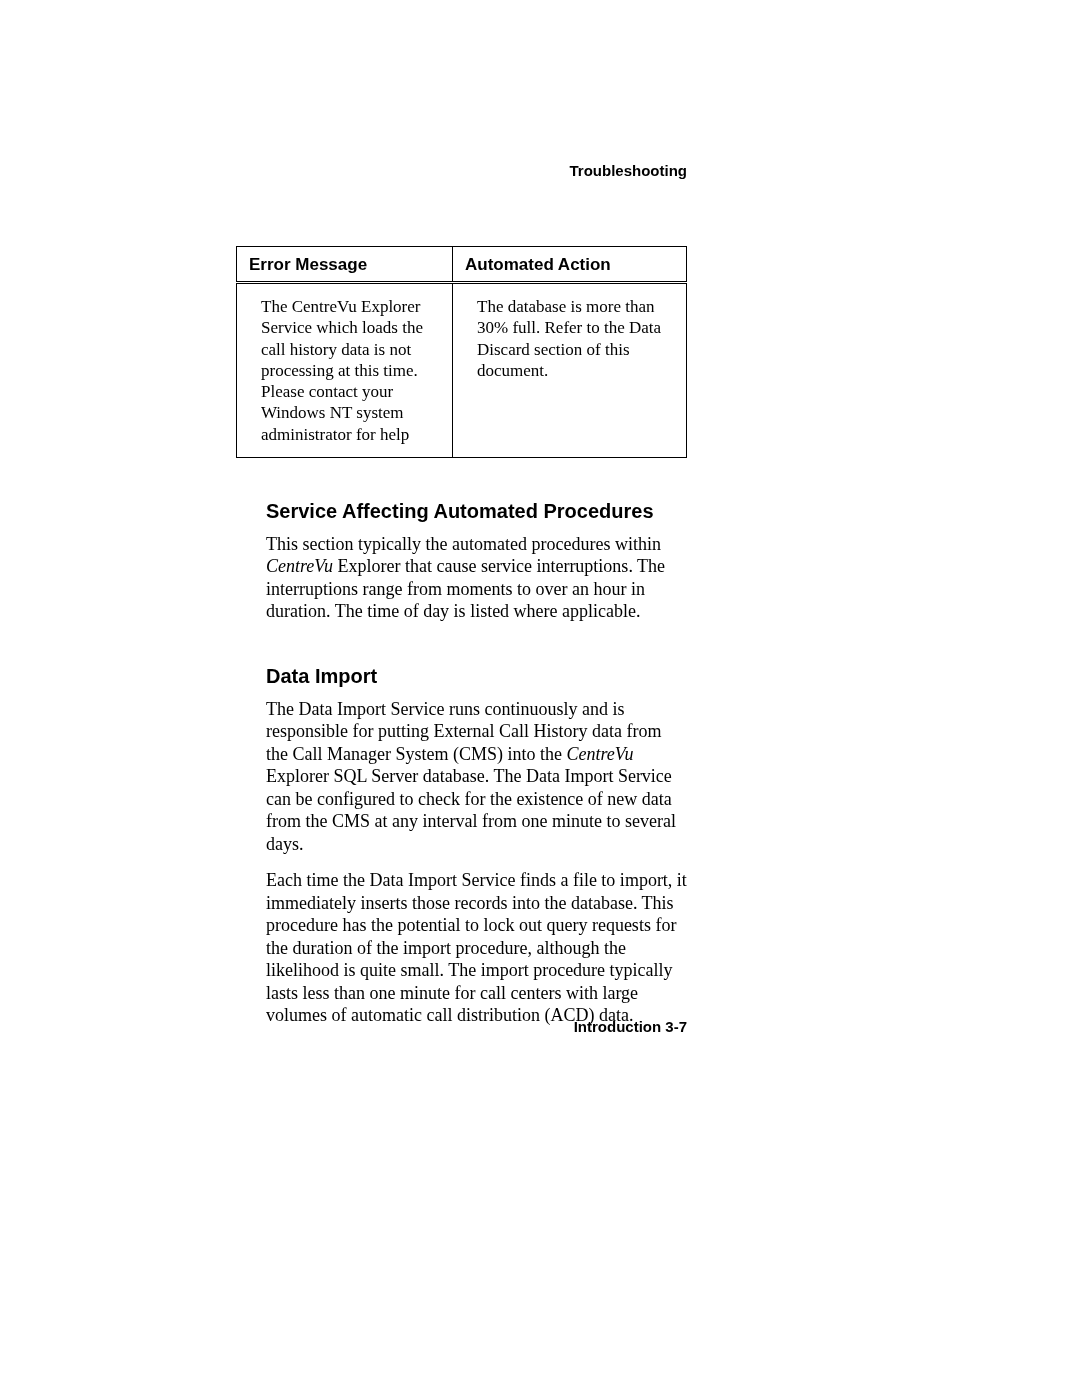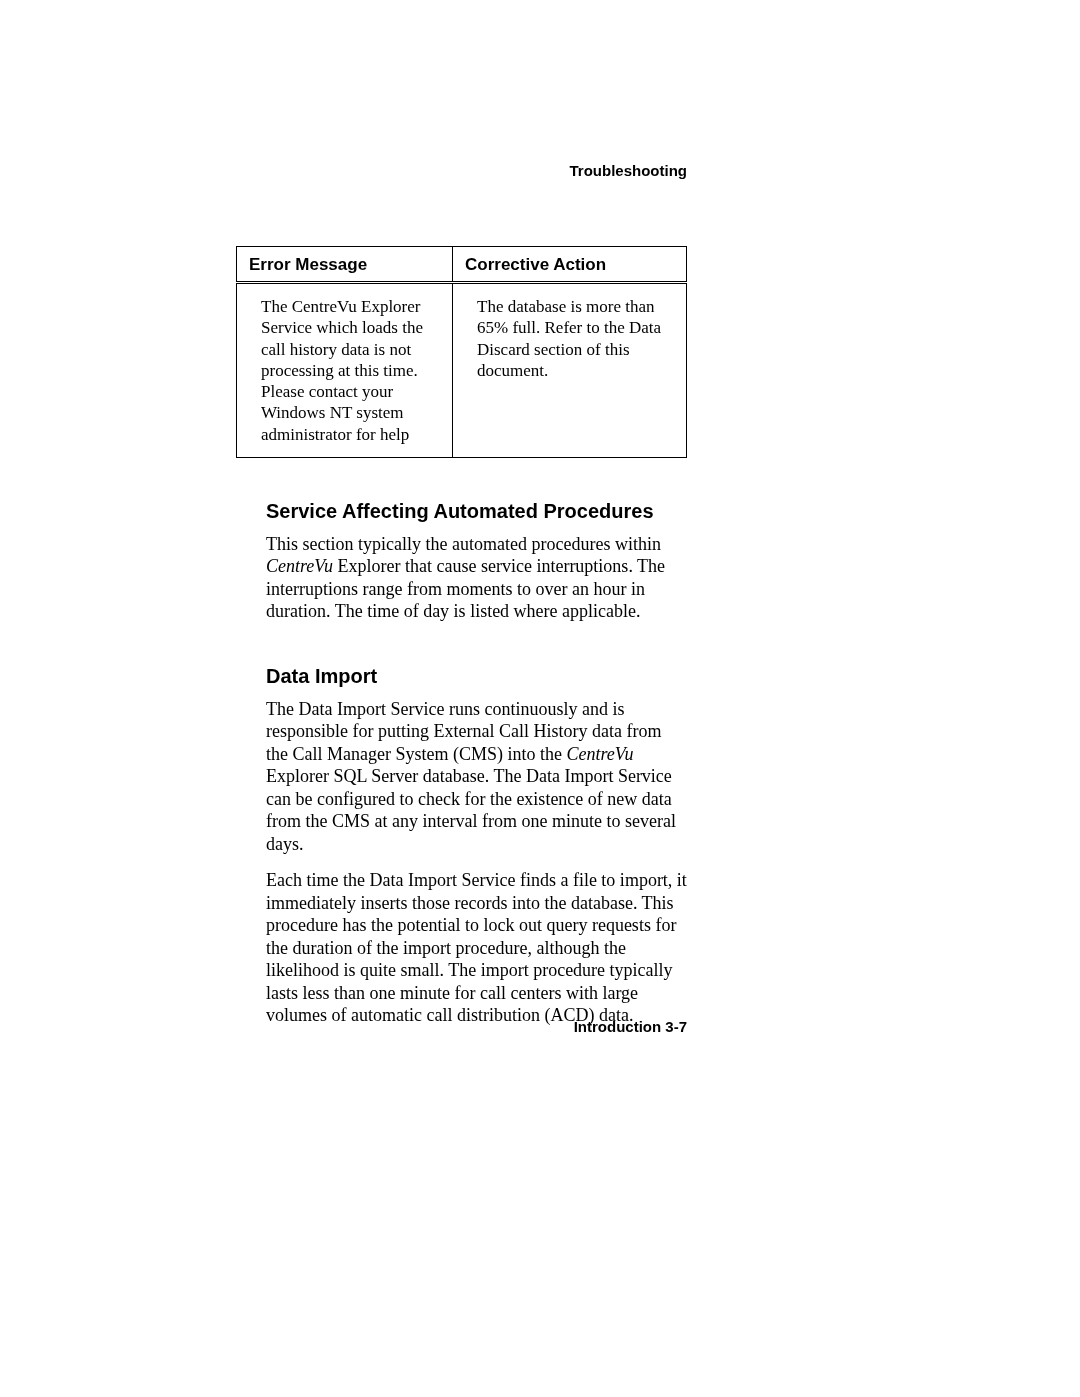--- a/index.html
+++ b/index.html
@@ -93,27 +93,27 @@
   <div class="header-right">Troubleshooting</div>
 
   <div class="content">
 
 
 
     <table class="error-table">
       <thead>
         <tr>
           <th class="col-left">Error Message</th>
-          <th class="col-right">Corrective Action</th>
+          <th class="col-right">Automated Action</th>
         </tr>
       </thead>
       <tbody>
         <tr>
           <td>The CentreVu Explorer Service which loads the call history data is not processing at this time. Please contact your Windows NT system administrator for help</td>
-          <td>The database is more than 65% full. Refer to the Data Discard section of this document.</td>
+          <td>The database is more than 30% full. Refer to the Data Discard section of this document.</td>
         </tr>
       </tbody>
     </table>
 
     <div class="spacer-40"></div>
 
     <h2 class="section">Service Affecting Automated Procedures</h2>
 
     <p class="body">
       <span>This section typically the automated procedures within </span><span class="italic">CentreVu</span><span> Explorer that cause service interruptions. The interruptions range from moments to over an hour in duration. The time of day is listed where applicable.</span>

